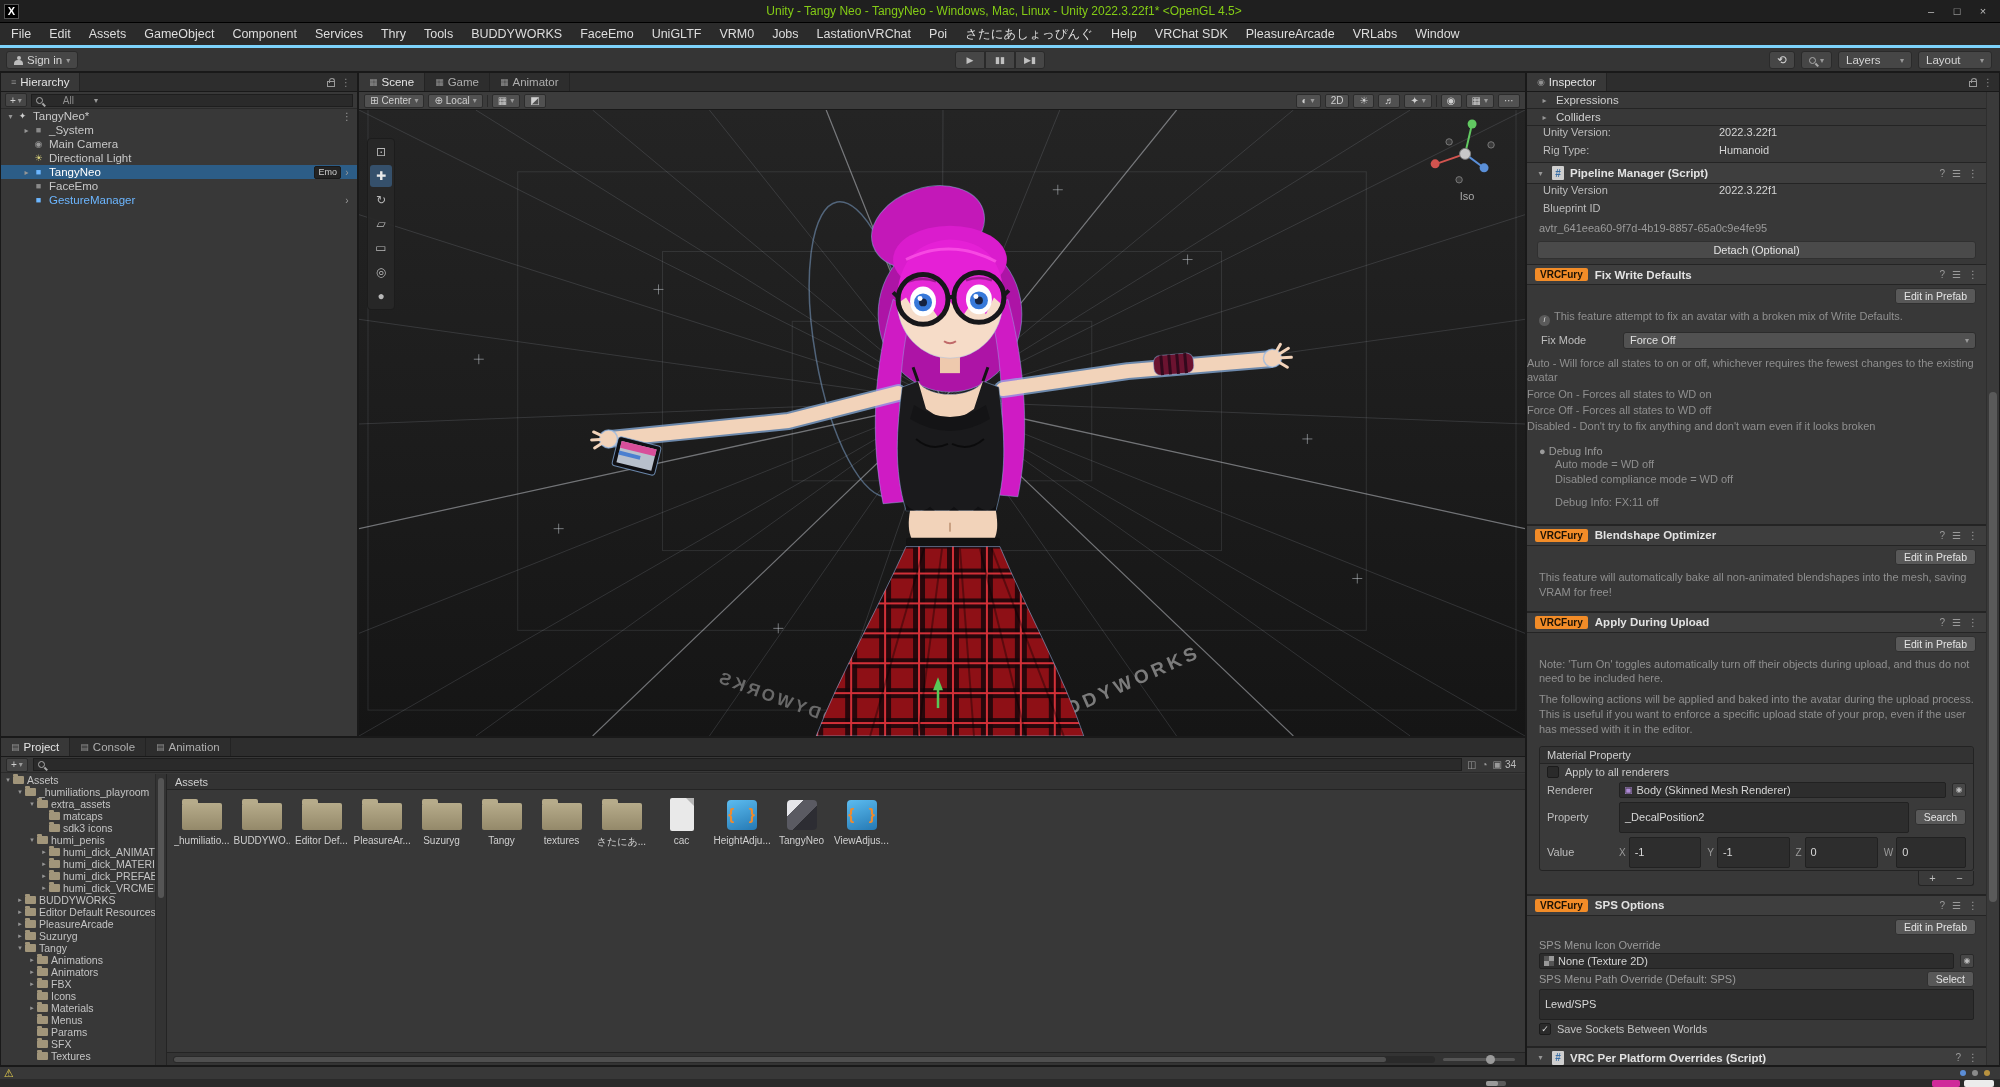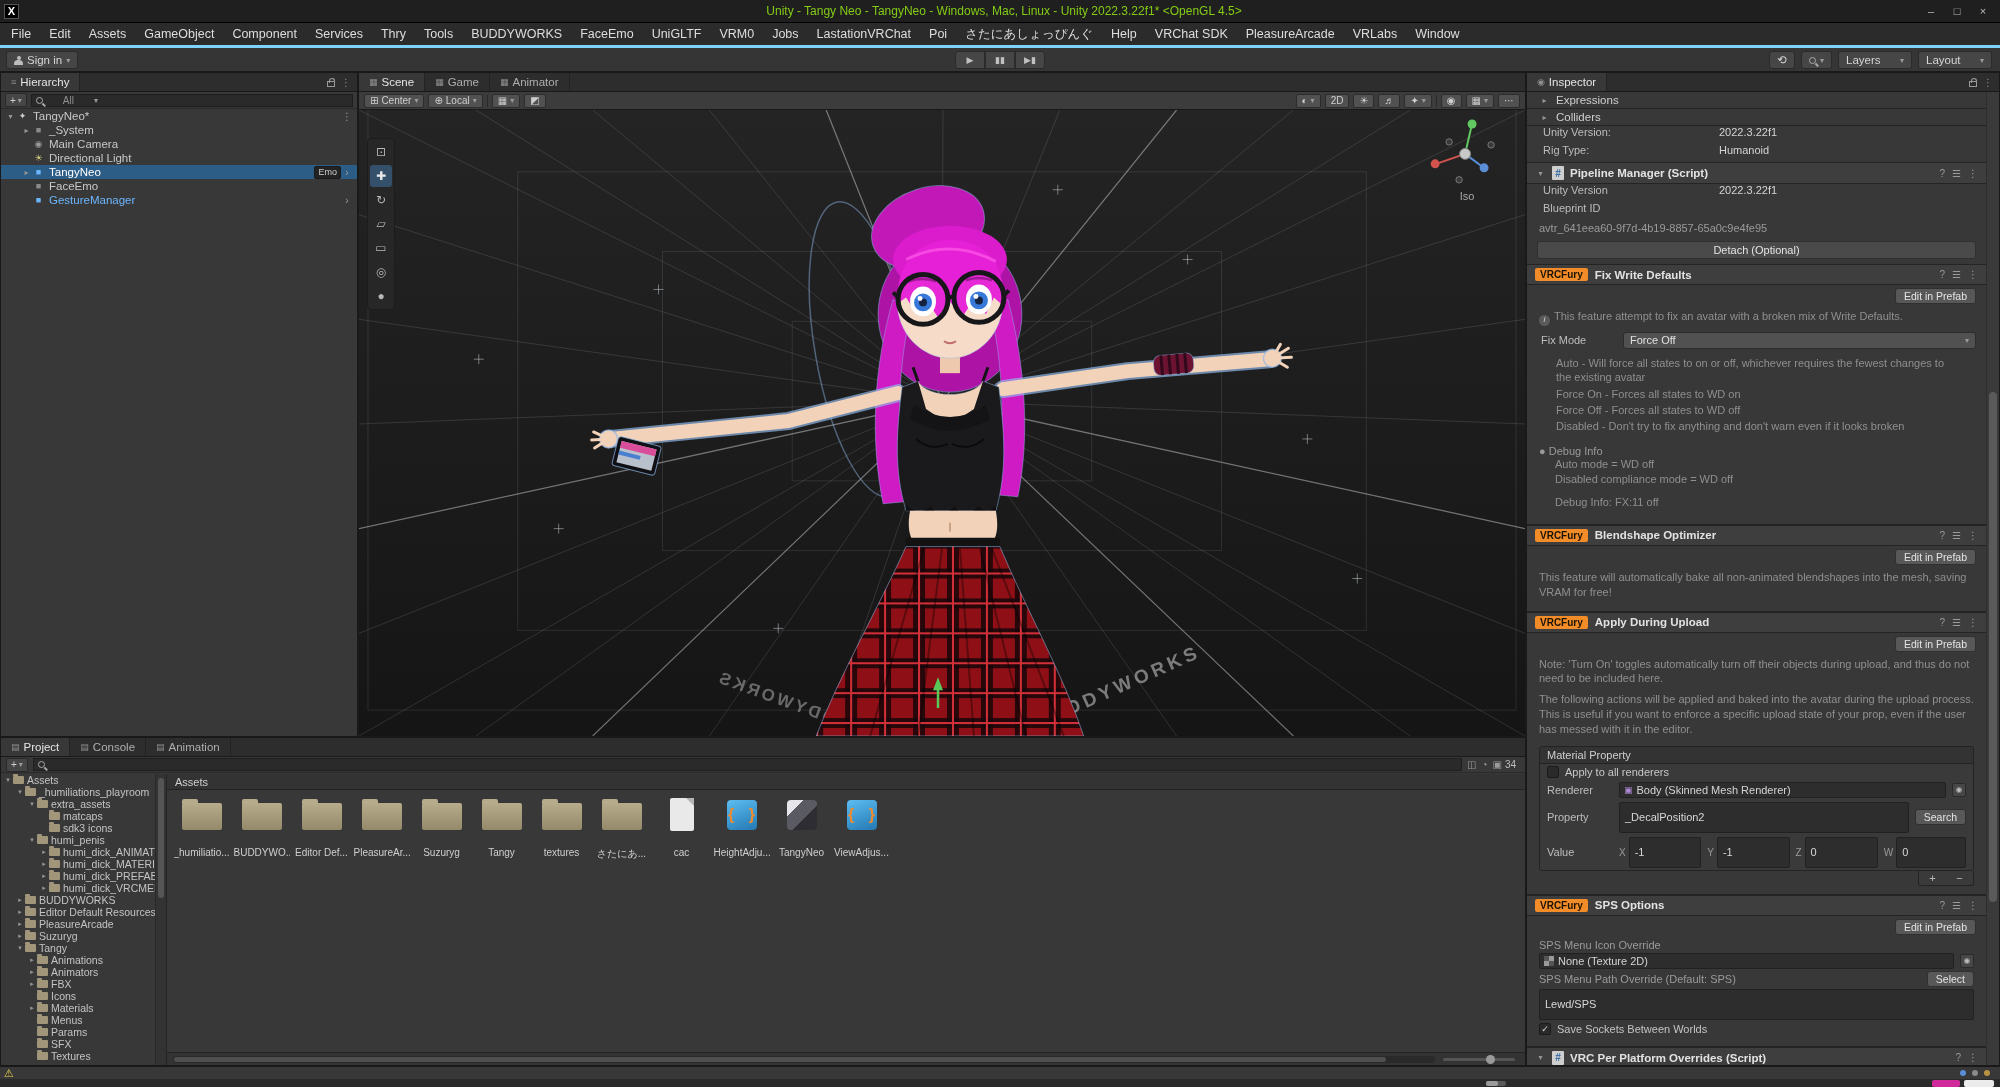--- a/index.html
+++ b/index.html
@@ -119,21 +119,21 @@
   .wide{display:flex;margin:5px 10px;height:18px;background:#4a4a4a}
   .vf-header{height:21px;background:#3e3e3e;border-top:1px solid #242424;border-bottom:1px solid #242424;
     display:flex;align-items:center;gap:7px;padding:0 8px}
   .chip{background:#F28C28;color:#1d1305;font-weight:bold;font-size:10px;padding:1px 5px;border-radius:2px}
   .vf-title{font-weight:bold;color:#e2e2e2;font-size:11.5px}
   .editrow{display:flex;justify-content:flex-end;padding:3px 10px 2px}
   .smallbtn{height:16px;font-size:10.5px;padding:0 8px}
   .para{color:#8f8f8f;padding:3px 12px;line-height:1.35}
   .ii{display:inline-flex;width:11px;height:11px;border-radius:50%;background:#5a5a5a;color:#ddd;
     font-size:8px;align-items:center;justify-content:center;margin-right:4px;vertical-align:-2px;font-style:italic}
-  .modes{padding:2px 29px;color:#8f8f8f;line-height:1.3}
+  .modes{padding:2px 0;color:#8f8f8f;line-height:1.3}
   .modes div{margin:2px 0}
   .fmrow{display:flex;align-items:center;gap:8px;padding:3px 10px 3px 14px}
   .fmlabel{width:74px;flex:none;color:#bdbdbd}
   .dropdown{flex:1;height:17px;background:#515151;border:1px solid #2c2c2c;border-radius:3px;
     display:flex;align-items:center;justify-content:space-between;padding:0 6px;color:#e0e0e0}
   .debug{margin:8px 12px 6px;color:#9a9a9a}
   .debug .lines{padding-left:16px;color:#8f8f8f;line-height:1.35}
   .vf-section{border-bottom:1px solid #242424;padding-bottom:8px}
   .listbox{margin:6px 12px 0;border:1px solid #232323;border-radius:3px;background:#3a3a3a}
   .listbox-h{background:#333;border-bottom:1px solid #232323;padding:2px 7px;color:#cfcfcf;border-radius:3px 3px 0 0}
@@ -170,21 +170,21 @@
   .ptree-thumb{position:absolute;left:2px;right:2px;top:4px;height:120px;background:#555;border-radius:4px}
   .prow{height:12px;display:flex;align-items:center;font-size:10.5px;color:#c4c4c4;white-space:nowrap}
   .prow .arrow{width:10px;font-size:7px}
   .prow.d0{padding-left:2px}.prow.d1{padding-left:14px}.prow.d2{padding-left:26px}.prow.d3{padding-left:38px}
   .pfolder{width:11px;height:8px;background:#a1957a;border-radius:1px;position:relative;flex:none;margin-right:3px}
   .pfolder::before{content:"";position:absolute;top:-2px;left:0;width:5px;height:2px;background:#a1957a;border-radius:1px 1px 0 0}
   .pright{flex:1;position:relative;overflow:hidden}
   .crumb{height:16px;background:#333;border-bottom:1px solid #242424;display:flex;align-items:center;
     padding:0 8px;font-size:11px;color:#cfcfcf}
   .ggrid{position:absolute;left:6px;right:0;top:20px;bottom:14px;display:flex;align-items:flex-start;gap:3px;overflow:hidden}
-  .gitem{width:57px;display:flex;flex-direction:column;align-items:center;gap:15px;padding-top:4px}
+  .gitem{width:57px;display:flex;flex-direction:column;align-items:center;gap:3px;padding-top:4px}
   .gicon{width:44px;height:34px;position:relative}
   .kind-folder .gicon::before{content:"";position:absolute;left:2px;top:5px;width:40px;height:27px;
     background:linear-gradient(#b6ab8a,#94896a);border-radius:2px}
   .kind-folder .gicon::after{content:"";position:absolute;left:2px;top:1px;width:16px;height:5px;
     background:#b6ab8a;border-radius:2px 2px 0 0}
   .kind-file .gicon::before{content:"";position:absolute;left:10px;top:0;width:24px;height:33px;
     background:#e9e9e9;border-radius:2px}
   .kind-file .gicon::after{content:"";position:absolute;left:26px;top:0;border-style:solid;
     border-width:0 8px 8px 0;border-color:transparent #b5b5b5 transparent transparent}
   .kind-package .gicon::before{content:"";position:absolute;left:7px;top:2px;width:30px;height:30px;

